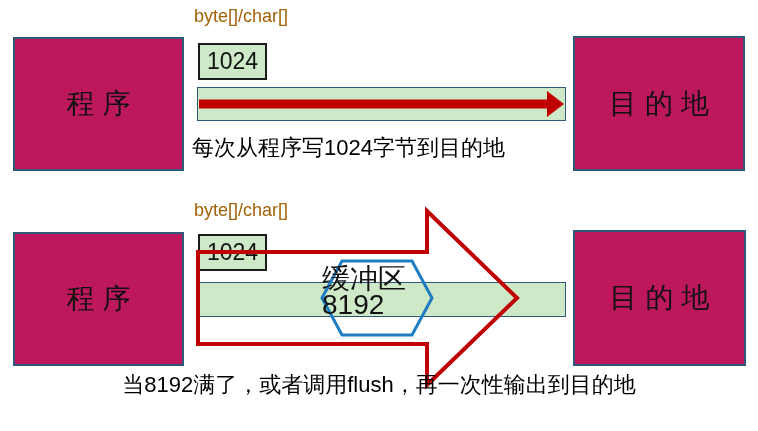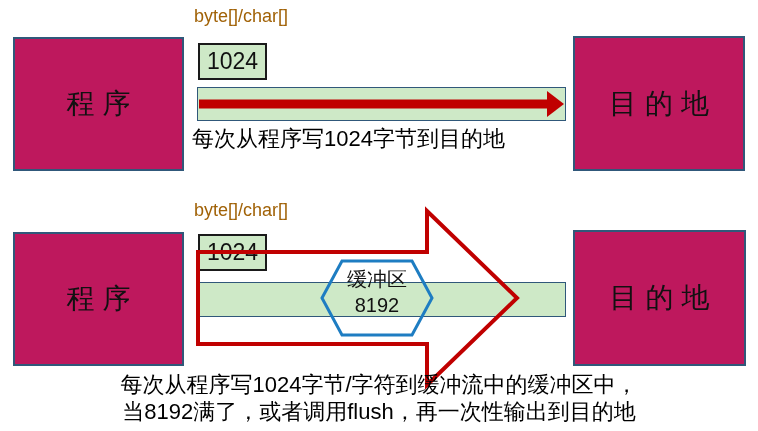--- a/index.html
+++ b/index.html
@@ -20,22 +20,22 @@
   .chunk-box span{font-size:23px;color:#111;}
   .bar{
     position:absolute;background:#cee9c7;border:1.5px solid #30587a;box-sizing:border-box;
   }
   .caption{position:absolute;font-size:22px;color:#000;white-space:nowrap;}
   .captions-bottom{
     position:absolute;left:0;top:371px;width:758px;text-align:center;
     font-size:22px;line-height:27px;color:#000;
   }
   .hex-text{
-    position:absolute;left:322px;top:266px;width:110px;text-align:center;
-    font-size:20px;line-height:26px;color:#111;
+    position:absolute;left:322px;top:266px;width:110px;text-align:left;
+    font-size:28px;line-height:26px;color:#111;
   }
   svg{position:absolute;overflow:visible;}
 </style>
 </head>
 <body>
 
 <div class="stage">
 
   <div class="gbox" style="left:13px;top:37px;width:171px;height:134px;">
     <span class="boxlabel">程序</span>
@@ -51,21 +51,21 @@
 
   <svg style="left:199px;top:89px;" width="366" height="30" viewBox="0 0 366 30">
     <rect x="0" y="10.5" width="348" height="9" fill="#c00000"></rect>
     <polygon points="348,2 365,15 348,28" fill="#c00000"></polygon>
   </svg>
 
   <div class="gbox" style="left:573px;top:36px;width:172px;height:135px;">
     <span class="boxlabel">目的地</span>
   </div>
 
-  <div class="caption" style="left:192px;top:124px;">每次从程序写1024字节到目的地</div>
+  <div class="caption" style="left:192px;top:133px;">每次从程序写1024字节到目的地</div>
 
   <div class="gbox" style="left:13px;top:232px;width:171px;height:134px;">
     <span class="boxlabel">程序</span>
   </div>
 
   <div class="arr-label" style="left:194px;top:200px;">byte[]/char[]</div>
 
   <div class="chunk-box" style="left:198px;top:234px;">
     <span>1024</span>
   </div>
@@ -82,17 +82,16 @@
 
   <svg style="left:193px;top:206px;" width="330" height="186" viewBox="0 0 330 186">
     <polygon points="5,46 234,46 234,5 324,92 234,179 234,138 5,138" fill="none" stroke="#c00000" stroke-width="4" stroke-linejoin="miter"></polygon>
   </svg>
 
   <div class="gbox" style="left:573px;top:230px;width:173px;height:136px;">
     <span class="boxlabel">目的地</span>
   </div>
 
   <div class="captions-bottom">
-    <div>每次从程序写1024字节/字符到缓冲流中的缓冲区中，</div>
     <div>当8192满了，或者调用flush，再一次性输出到目的地</div>
   </div>
 
 </div>
 
 </body></html>

